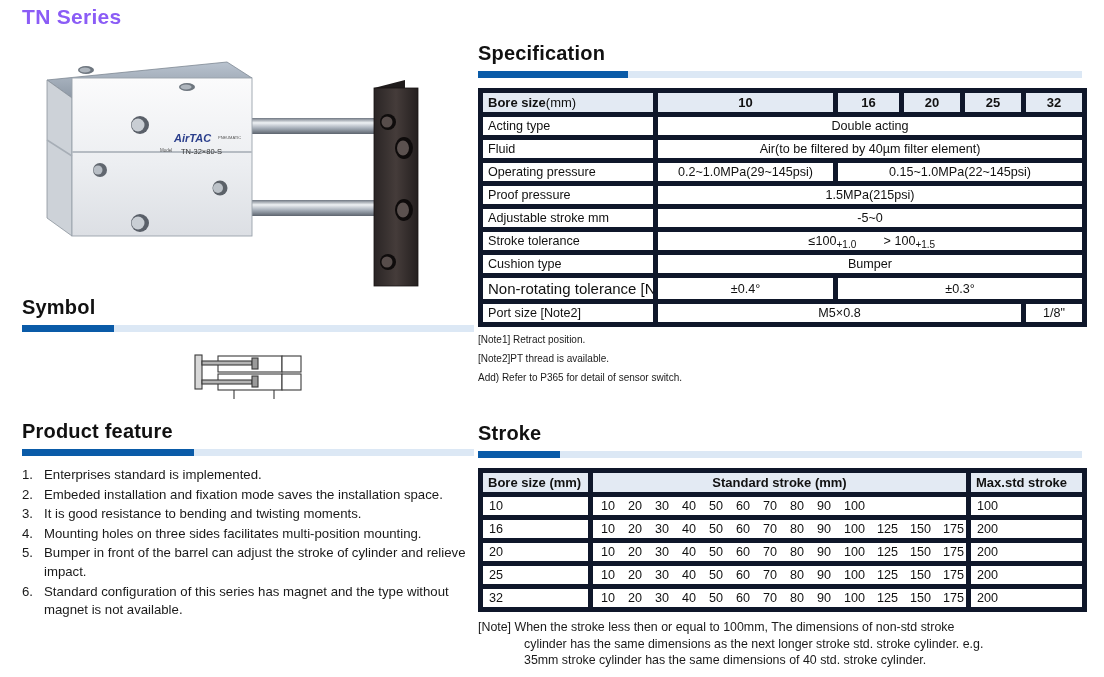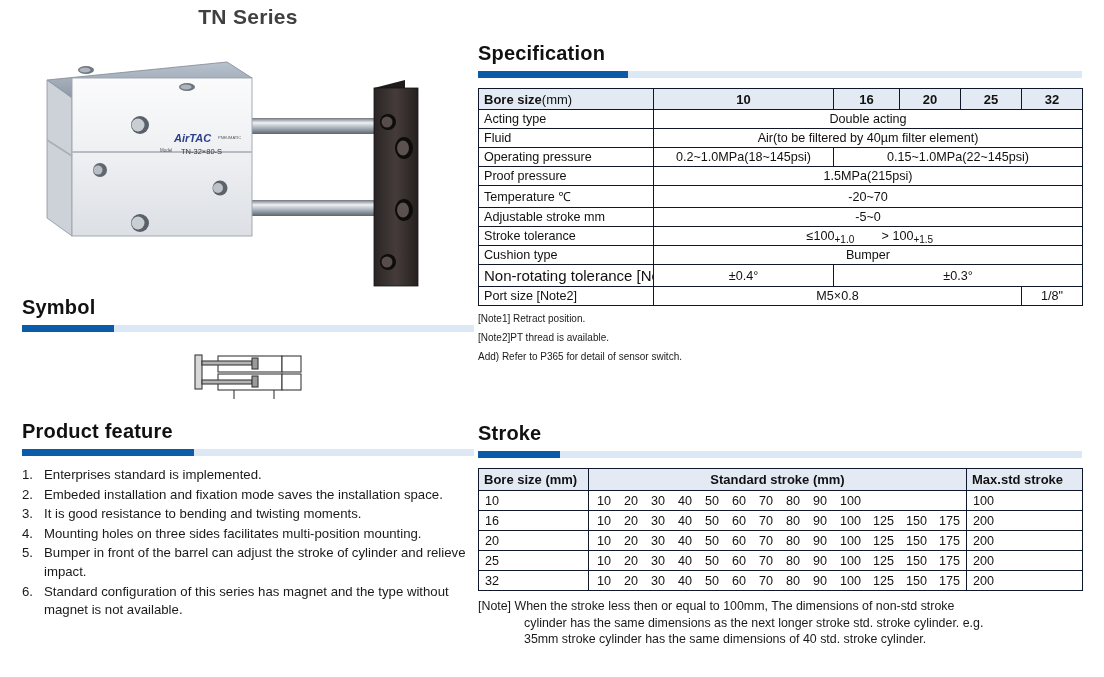--- a/index.html
+++ b/index.html
@@ -21,22 +21,22 @@
   }
   .sec-bar { height:7px; width:100%; background:#dce8f5; position:relative; }
   .sec-bar::before {
     content:""; position:absolute; left:0; top:0; bottom:0;
     width:var(--accent-w, 120px); background:#0a5ba8;
   }
 
   
   .left { position:absolute; left:22px; top:0; width:452px; }
   .page-title {
-    font-size:21px; font-weight:bold; color:#404040;
-    margin:5px 0 0 0; letter-spacing:.3px;text-align:center;
+    font-size:21px; font-weight:bold; color:#8b5cf6;
+    margin:5px 0 0 0; letter-spacing:.3px;
   }
 
   .product-photo { position:absolute; left:0; top:40px; width:440px; height:250px; }
 
   .symbol-block { position:absolute; left:0; top:296px; width:452px; }
   .symbol-draw { height:72px; display:flex; align-items:center; justify-content:center; padding-top:14px;}
 
   .feature-block { position:absolute; left:0; top:420px; width:452px; }
   ol.features { margin:10px 0 0 0; padding:0; list-style:none; }
   ol.features li {
@@ -48,21 +48,21 @@
   }
 
   
   .right { position:absolute; left:478px; top:0; width:604px; }
 
   table.grid {
     border-collapse:collapse; width:100%;
     font-size:12.6px; color:#111; table-layout:fixed;
   }
   table.grid td, table.grid th {
-    border:1px solid #0f172a;
+    border:5px solid #0f172a;
     padding:2px 5px; height:19px; vertical-align:middle;
     font-weight:normal; text-align:center; white-space:nowrap;
     overflow:hidden;
   }
   table.grid .lbl { text-align:left; }
   table.grid thead th {
     background:#e3eaf3; font-weight:bold; font-size:13px;
     height:21px;
   }
   table.grid thead th.lbl { text-align:left; }
@@ -277,30 +277,26 @@
           <tr>
             <td class="lbl">Acting type</td>
             <td colspan="5">Double acting</td>
           </tr>
           <tr>
             <td class="lbl">Fluid</td>
             <td colspan="5">Air(to be filtered by 40µm filter element)</td>
           </tr>
           <tr>
             <td class="lbl">Operating pressure</td>
-            <td>0.2~1.0MPa(18~145psi)</td>
+            <td>0.2~1.0MPa(29~145psi)</td>
             <td colspan="4">0.15~1.0MPa(22~145psi)</td>
           </tr>
           <tr>
             <td class="lbl">Proof pressure</td>
             <td colspan="5">1.5MPa(215psi)</td>
-          </tr>
-          <tr>
-            <td class="lbl">Temperature  ℃</td>
-            <td colspan="5">-20~70</td>
           </tr>
           <tr>
             <td class="lbl">Adjustable stroke  mm</td>
             <td colspan="5">-5~0</td>
           </tr>
           <tr>
             <td class="lbl">Stroke tolerance</td>
             <td colspan="5">
               <span class="tolwrap"><span>≤100</span><span class="st"><span class="up">+1.0</span><span class="dn">0</span></span></span>
               <span style="display:inline-block;width:24px"></span>

